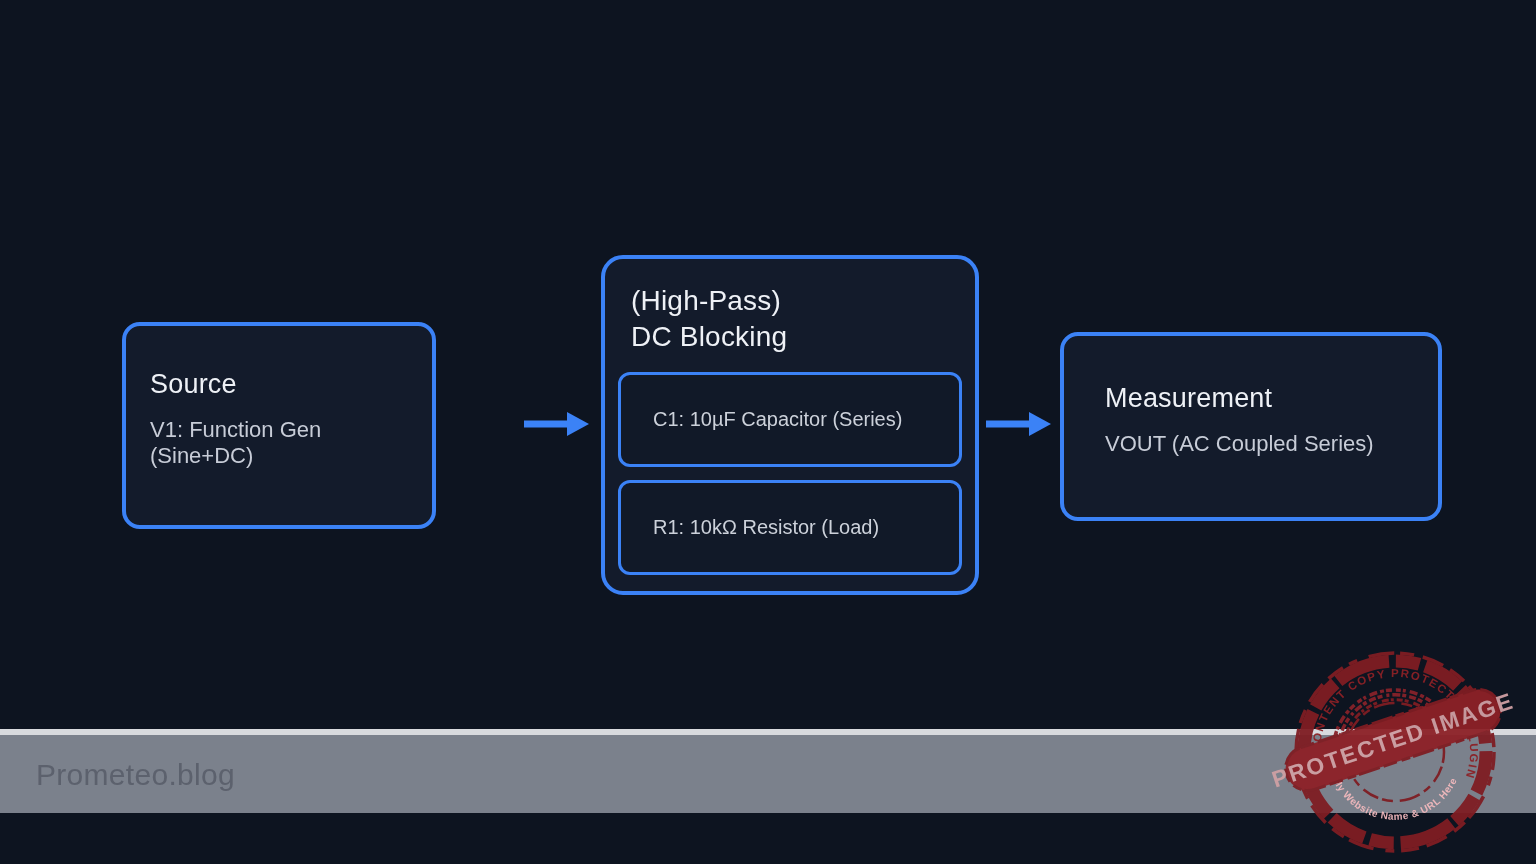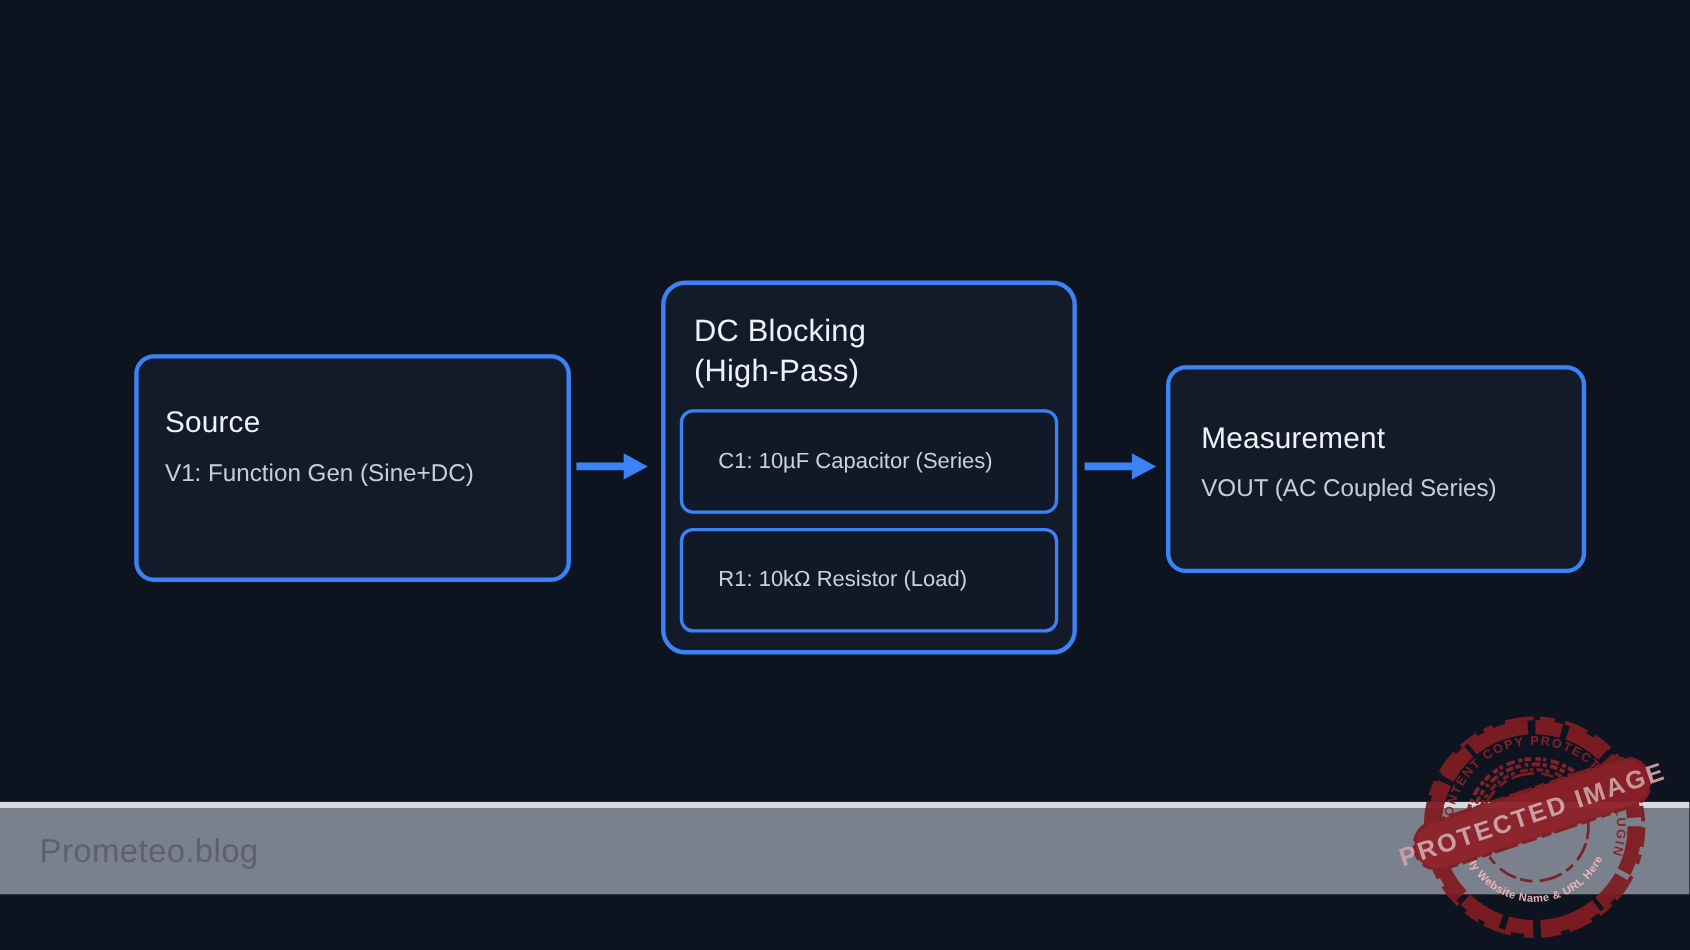--- a/index.html
+++ b/index.html
@@ -5,23 +5,23 @@
   html,body{margin:0;padding:0;}
   body{
     width:1536px;height:864px;position:relative;overflow:hidden;
     background:#0d1420;
     font-family:"Liberation Sans","DejaVu Sans",sans-serif;
   }
   .node{
     position:absolute;box-sizing:border-box;
     background:#131b2b;border:4px solid #3b82f6;border-radius:18px;
   }
-  #node-source{left:122px;top:322px;width:397px;height:207px;padding:42px 18px 0 24px;}
+  #node-source{left:122px;top:322px;width:314px;height:207px;padding:42px 18px 0 24px;}
   #node-dc{left:601px;top:255px;width:378px;height:340px;border-radius:22px;padding:24px 16px 0 26px;}
-  #node-measurement{left:1060px;top:332px;width:382px;height:189px;padding:46px 18px 0 28px;}
+  #node-measurement{left:1060px;top:332px;width:382px;height:189px;padding:46px 18px 0 41px;}
   .node-title{font-size:27px;line-height:32px;color:#eef1f6;letter-spacing:0.2px;}
   #node-dc .node-title{font-size:28px;line-height:36px;}
   #node-dc .node-title span{display:block;}
   .node-subtitle{font-size:22px;line-height:26px;color:#c7ccd7;margin-top:17px;}
   .sub-node{
     position:absolute;left:13px;width:344px;height:95px;box-sizing:border-box;
     background:#111928;border:3px solid #3b82f6;border-radius:12px;
     display:flex;align-items:center;padding-left:32px;
     font-size:20px;color:#ccd1da;
   }
@@ -47,22 +47,22 @@
   <div class="node-subtitle">V1: Function Gen (Sine+DC)</div>
 </div>
 
 <svg class="arrow" id="arrow-1" viewBox="0 0 68 30">
   <line x1="2" y1="15" x2="47" y2="15" stroke="#3b82f6" stroke-width="7"></line>
   <polygon points="45,3 45,27 67,15" fill="#3b82f6"></polygon>
 </svg>
 
 <div class="node" id="node-dc">
   <div class="node-title">
+    <span>(High-Pass)</span>
     <span>DC Blocking</span>
-    <span>(High-Pass)</span>
   </div>
   <div class="sub-node" id="sub-c1">
     <span>C1: 10µF Capacitor (Series)</span>
   </div>
   <div class="sub-node" id="sub-r1">
     <span>R1: 10kΩ Resistor (Load)</span>
   </div>
 </div>
 
 <svg class="arrow" id="arrow-2" viewBox="0 0 68 30">

